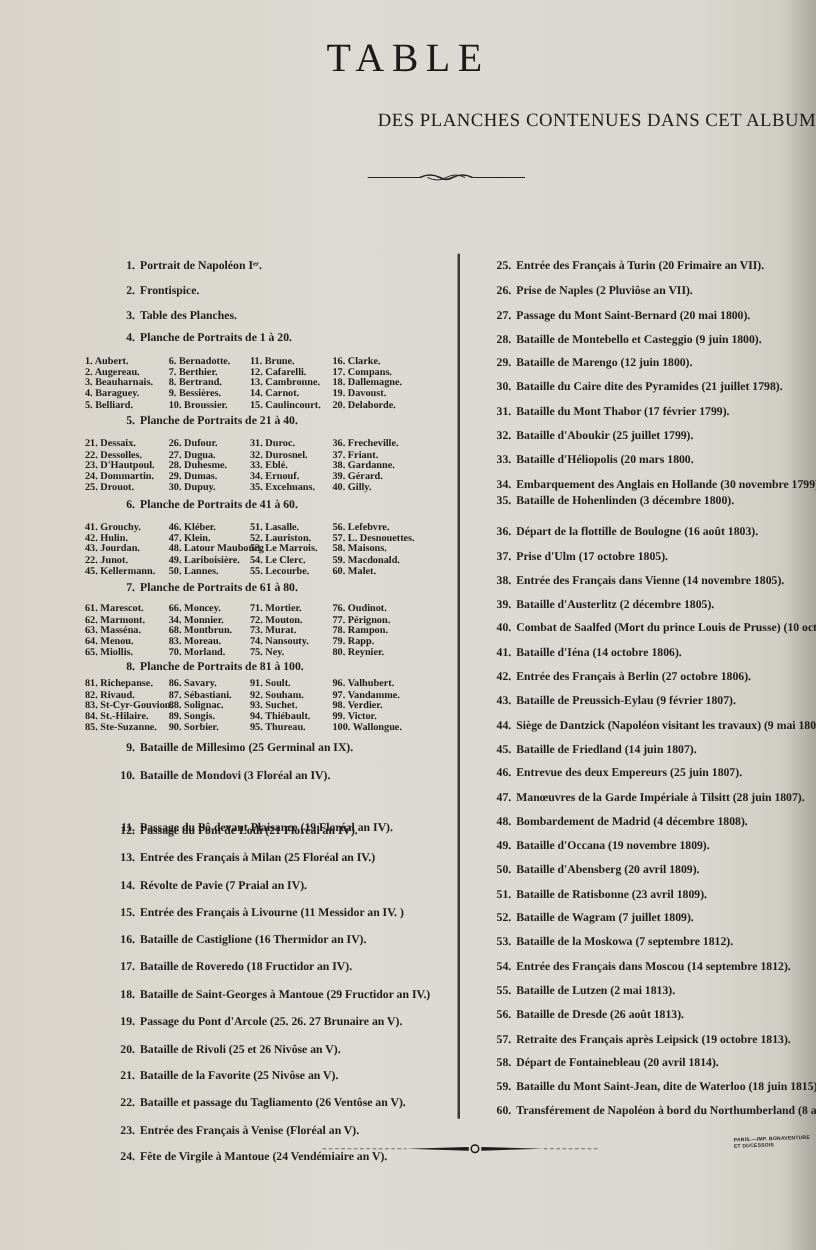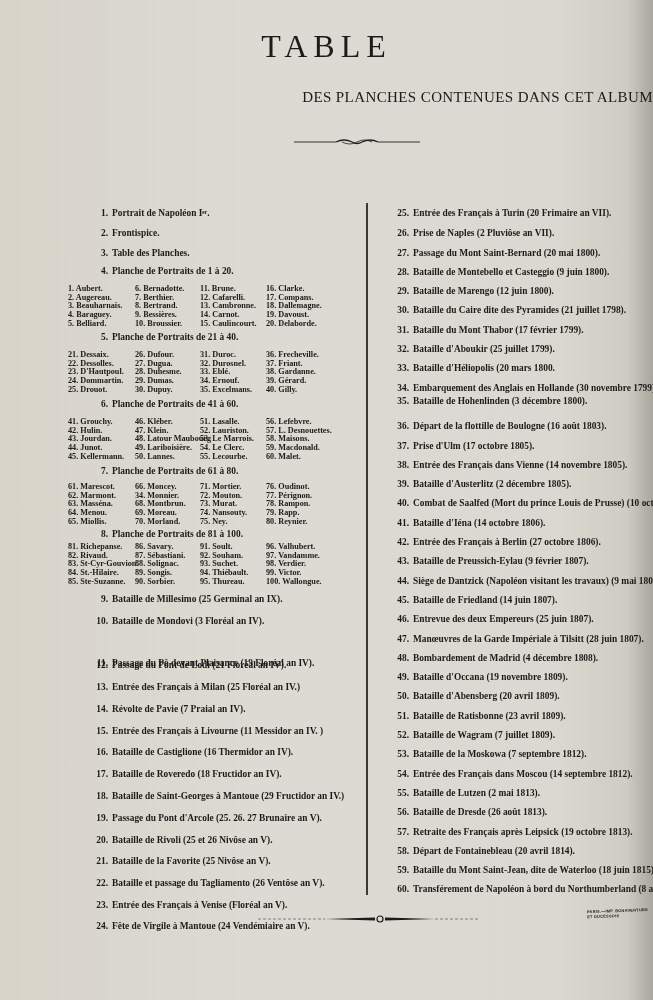--- a/index.html
+++ b/index.html
@@ -123,21 +123,21 @@
       <span>51. Lasalle.</span>
       <span>56. Lefebvre.</span>
     <span>42. Hulin.</span>
       <span>47. Klein.</span>
       <span>52. Lauriston.</span>
       <span>57. L. Desnouettes.</span>
     <span>43. Jourdan.</span>
       <span>48. Latour Maubourg</span>
       <span>53. Le Marrois.</span>
       <span>58. Maisons.</span>
-    <span>44. Junot.</span>
+    <span>22. Junot.</span>
       <span>49. Lariboisière.</span>
       <span>54. Le Clerc.</span>
       <span>59. Macdonald.</span>
     <span>45. Kellermann.</span>
       <span>50. Lannes.</span>
       <span>55. Lecourbe.</span>
       <span>60. Malet.</span>
   </div>
 
   <div class="entry" style="top:258px"><span class="num">7.</span><span>Planche de Portraits de 61 à 80.</span></div>
@@ -148,21 +148,21 @@
       <span>76. Oudinot.</span>
     <span>62. Marmont.</span>
       <span>34. Monnier.</span>
       <span>72. Mouton.</span>
       <span>77. Pérignon.</span>
     <span>63. Masséna.</span>
       <span>68. Montbrun.</span>
       <span>73. Murat.</span>
       <span>78. Rampon.</span>
     <span>64. Menou.</span>
-      <span>69. Moreau.</span>
+      <span>83. Moreau.</span>
       <span>74. Nansouty.</span>
       <span>79. Rapp.</span>
     <span>65. Miollis.</span>
       <span>70. Morland.</span>
       <span>75. Ney.</span>
       <span>80. Reynier.</span>
   </div>
 
   <div class="entry" style="top:321px"><span class="num">8.</span><span>Planche de Portraits de 81 à 100.</span></div>
   <div class="portrait-grid" style="top:336px">

